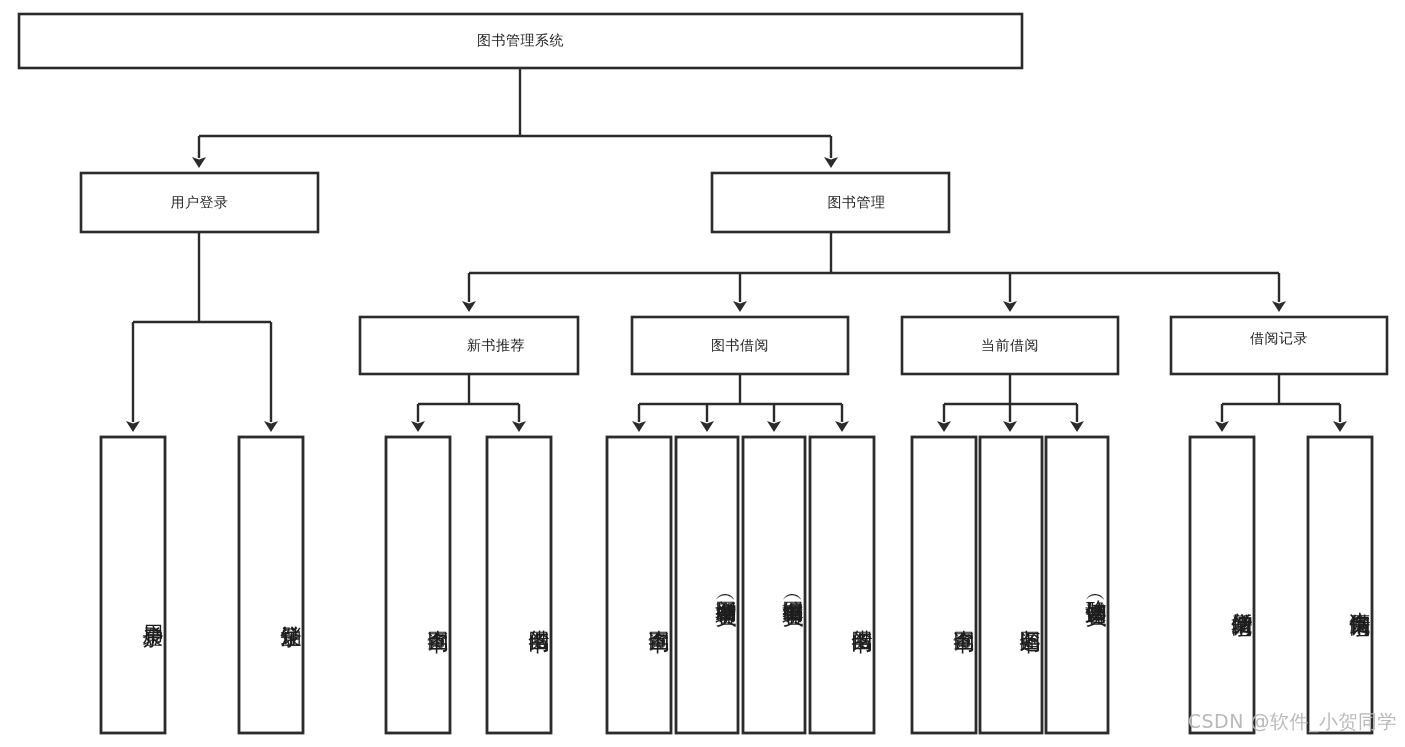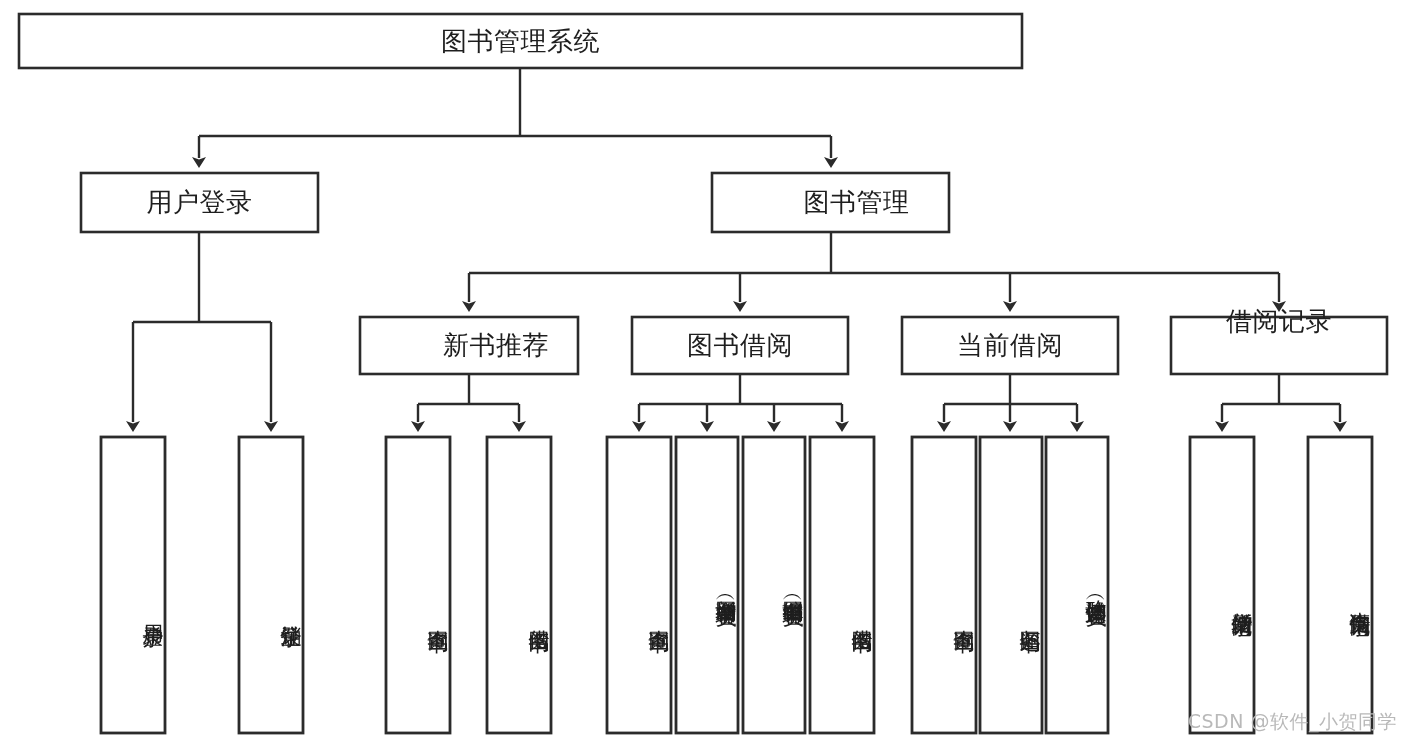--- a/index.html
+++ b/index.html
@@ -45,21 +45,21 @@
   .arrow-head {
     fill: #2b2b2b;
     stroke: none;
   }
   .h-label {
     position: absolute;
     display: flex;
     align-items: center;
     justify-content: center;
     color: #1e1e1e;
-    font-size: 26px;
+    font-size: 14px;
     line-height: 1.1;
     letter-spacing: 0.5px;
     white-space: nowrap;
     pointer-events: none;
     border-radius: 15px;
   }
   .v-label {
     position: absolute;
     display: flex;
     align-items: flex-start;
@@ -180,21 +180,21 @@
   </svg>
 
   <div class="h-label" style="left:19px; top:14px; width:1003px; height:54px;">图书管理系统</div>
 
   <div class="h-label" style="left:81px; top:173px; width:237px; height:59px;">用户登录</div>
   <div class="h-label" style="left:712px; top:173px; width:237px; height:59px;padding-left:26px;">图书管理</div>
 
   <div class="h-label" style="left:360px; top:317px; width:218px; height:57px;padding-left:27px;">新书推荐</div>
   <div class="h-label" style="left:902px; top:317px; width:216px; height:57px;">当前借阅</div>
   <div class="h-label" style="left:632px; top:317px; width:216px; height:57px;">图书借阅</div>
-  <div class="h-label" style="left:1171px; top:299px; width:216px; height:44px;">借阅记录</div>
+  <div class="h-label" style="left:1171px; top:317px; width:216px; height:44px;">借阅记录</div>
 
   <div class="v-label" style="left:101px; top:490px; width:64px; height:240px;">用户登录</div>
   <div class="v-label" style="left:239px; top:490px; width:64px; height:240px;">注销登录</div>
 
   <div class="v-label" style="left:386px; top:500px; width:64px; height:230px;">查询图书</div>
   <div class="v-label" style="left:487px; top:500px; width:64px; height:230px;">借阅图书</div>
 
   <div class="v-label" style="left:607px; top:500px; width:64px; height:230px;">查询图书</div>
   <div class="v-label" style="left:676px; top:443px; width:62px; height:288px;">新增图书（管理员）</div>
   <div class="v-label" style="left:743px; top:443px; width:62px; height:288px;">编辑图书（管理员）</div>

